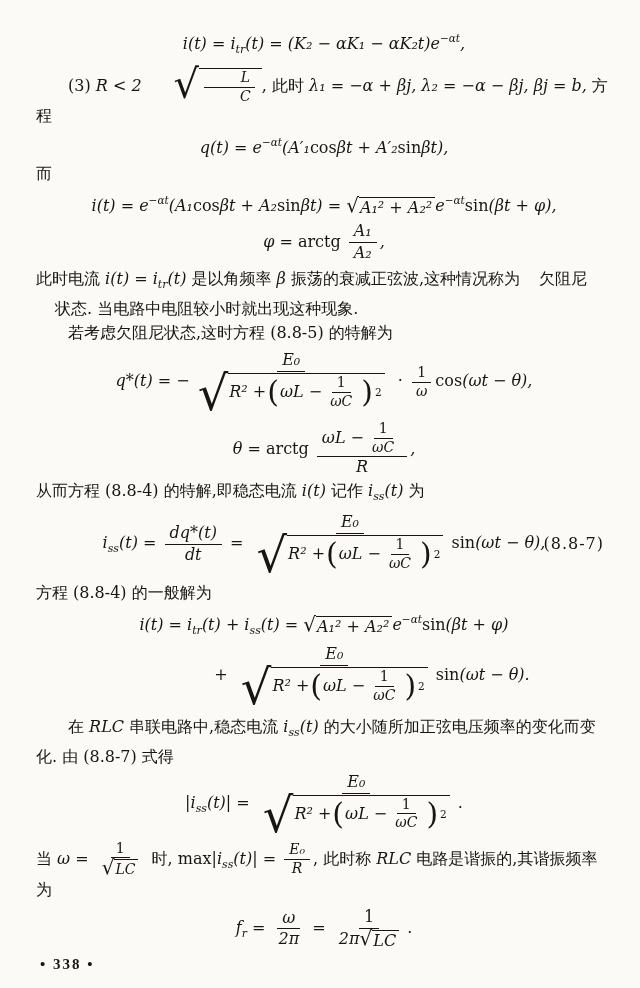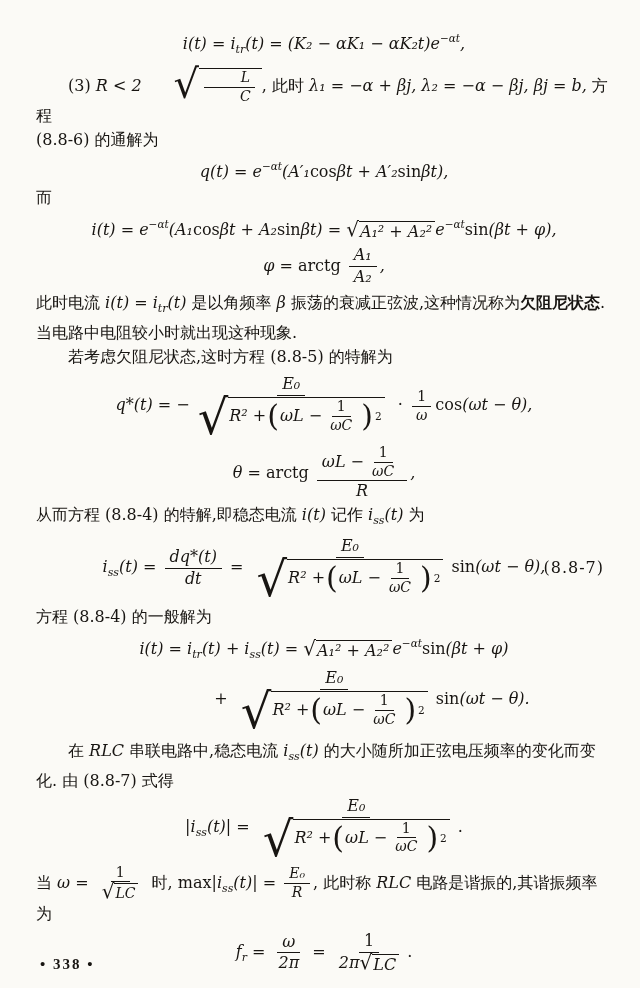--- a/index.html
+++ b/index.html
@@ -7,21 +7,21 @@
     width:640px;height:988px;box-sizing:border-box;position:relative;
     background:#fbfaf6;color:#181512;overflow:hidden;
     padding:24px 28px 0 36px;
     font-family:"DejaVu Serif","Liberation Serif",serif;
     font-size:16px;line-height:24px;
   }
   p{margin:0;}
   .cn{font-style:normal;}
   .m{font-style:italic;}
   .fn{font-style:normal;}
-  .bd{font-weight:bold;}
+  .bd{font-weight:normal;margin-left:19px;}
   .sub{font-size:11px;font-style:italic;vertical-align:-4px;letter-spacing:0;}
   .sup{font-size:10.5px;font-style:italic;vertical-align:7px;text-align:center;}
   .indent{text-indent:2em;}
   .eq{text-align:center;margin:2px 0;position:relative;line-height:24px;}
   
   .frac{display:inline-flex;flex-direction:column;align-items:center;vertical-align:middle;
         margin:0 3px;line-height:1.18;text-align:center;}
   .frac>.num{border-bottom:1.5px solid #181512;padding:0 5px 1px;display:inline-flex;align-items:center;white-space:nowrap;}
   .frac>.den{padding:1px 5px 0;display:inline-flex;align-items:center;white-space:nowrap;}
   .f-s{font-size:14px;line-height:1.12;}
@@ -55,23 +55,20 @@
     <span class="cn">(3) </span><span class="m">R &lt; 2</span><span class="sqrt sqrt-m">
         <span class="rad">√</span>
         <span class="rc">
           <span class="frac f-s">
             <span class="num m">L</span>
             <span class="den m">C</span>
           </span>
         </span>
       </span><span class="cn">, 此时 </span><span class="m">λ₁ = −α + βj,  λ₂ = −α − βj,  βj = b,</span><span class="cn"> 方程</span>
   </p>
-  <p class="cn">
-    <span class="cn">(8.8-6) 的通解为</span>
-  </p>
 
   <div class="eq">
     <span class="m">q(t) = e</span><span class="sup">−αt</span><span class="m">(A′₁</span><span class="fn">cos</span><span class="m">βt + A′₂</span><span class="fn">sin</span><span class="m">βt),</span>
   </div>
 
   <p class="cn">
     <span class="cn">而</span>
   </p>
 
   <div class="eq">

